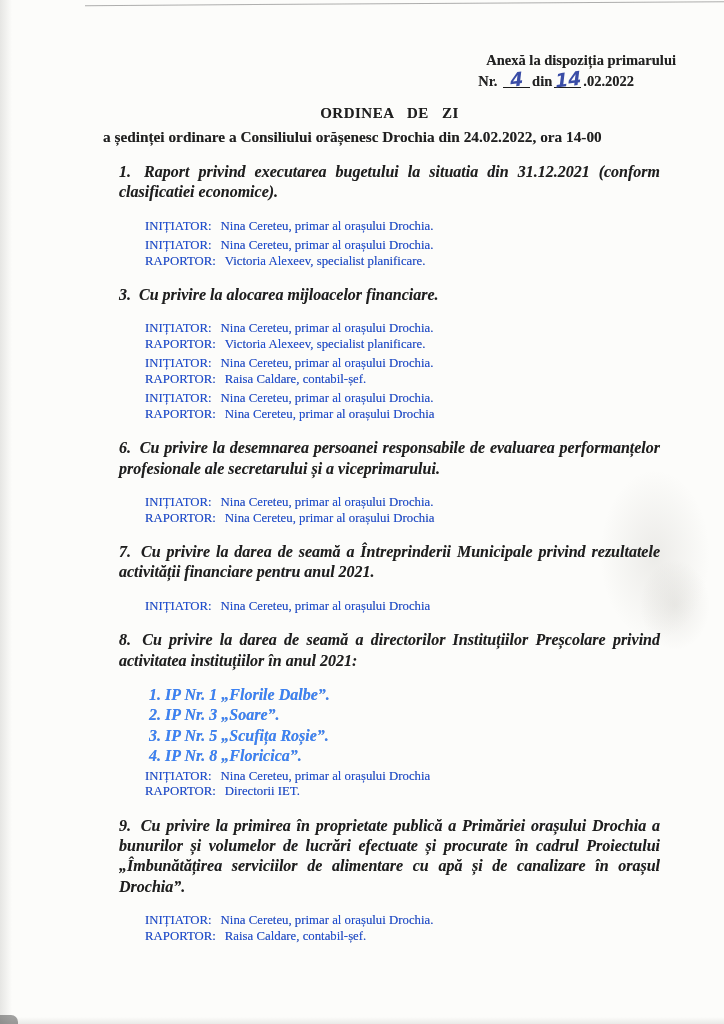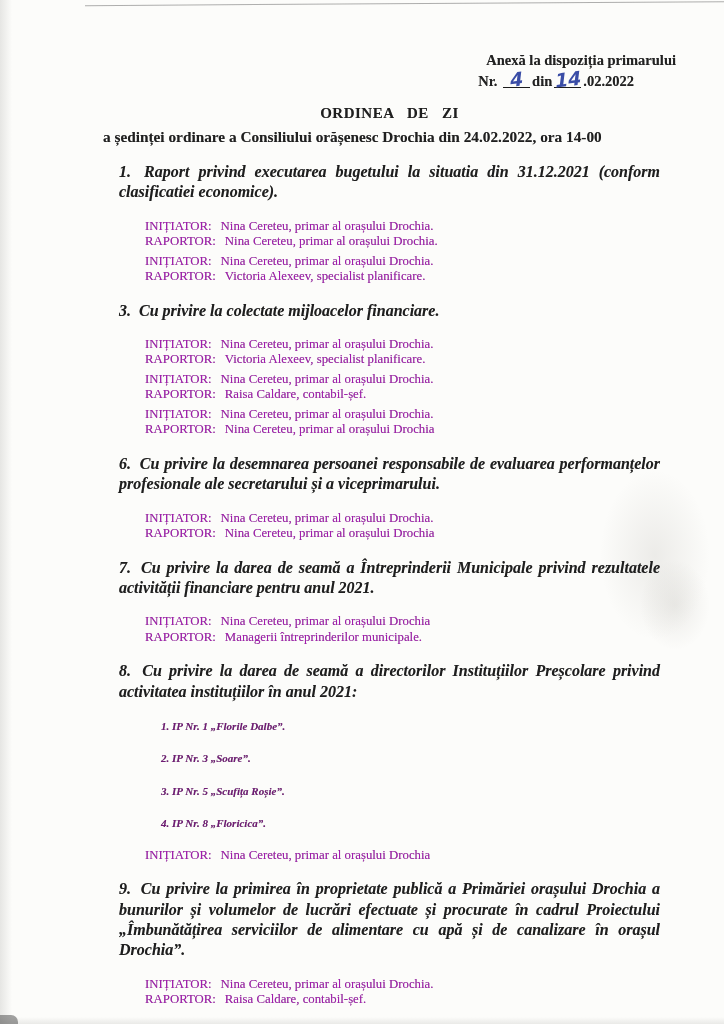--- a/index.html
+++ b/index.html
@@ -45,26 +45,26 @@
                word-spacing:9px; letter-spacing:.5px; margin:15px 0 0 0; color:#1f1f1f; }
   .doc-subtitle { text-align:left; font-weight:bold; font-size:15.3px;
                   margin:6px 0 0 0; color:#1f1f1f; }
 
   .items { margin-top:13px; }
   .item { margin-bottom:4px; }
   .item-heading { margin:16px; font-weight:bold; font-style:italic; font-size:16px;
                   line-height:1.27; text-align:justify; color:#1e1e1e; }
   .item-heading .num { padding-right:4px; }
   .roles { margin:2px 0 0 42px; }
-  .role-line { margin:0; font-size:12.8px; line-height:15.5px; color:#a21caf;
+  .role-line { margin:0; font-size:12.8px; line-height:15.5px; color:#1d4ed8;
                font-weight:normal; font-style:normal; }
   .role-label { margin-right:9px; }
   .sublist { margin:2px 0 1px 42px; }
-  .sublist-line { margin:16px; font-weight:bold; font-style:italic; font-size:11px;
-                  line-height:16.5px; color:#701a75; }
+  .sublist-line { margin:4px; font-weight:bold; font-style:italic; font-size:16px;
+                  line-height:16.5px; color:#3b82f6; }
 </style>
 </head>
 <body>
 
 <div class="page">
   <div class="top-line"></div>
   <div class="edge-left"></div>
   <div class="edge-bottom"></div>
   <div class="corner-mark"></div>
   <div class="smudge s1"></div>
@@ -77,33 +77,32 @@
 
     <h1 class="doc-title">ORDINEA DE ZI</h1>
     <p class="doc-subtitle">a ședinței ordinare a Consiliului orășenesc Drochia din 24.02.2022, ora 14-00</p>
 
     <div class="items">
 
       <div class="item">
         <p class="item-heading"><span class="num">1. </span><span>Raport privind executarea bugetului la situatia din 31.12.2021 (conform clasificatiei economice).</span></p>
         <div class="roles">
           <p class="role-line"><span class="role-label">INIȚIATOR:</span><span>Nina Cereteu, primar al orașului Drochia.</span></p>
-          <p class="role-line"><span class="role-label">RAPORTOR:</span><span>Nina Cereteu, primar al orașului Drochia.</span></p>
         </div>
       </div>
 
       <div class="item">
         <div class="roles">
           <p class="role-line"><span class="role-label">INIȚIATOR:</span><span>Nina Cereteu, primar al orașului Drochia.</span></p>
           <p class="role-line"><span class="role-label">RAPORTOR:</span><span>Victoria Alexeev, specialist planificare.</span></p>
         </div>
       </div>
 
       <div class="item">
-        <p class="item-heading"><span class="num">3. </span><span>Cu privire la colectate mijloacelor financiare.</span></p>
+        <p class="item-heading"><span class="num">3. </span><span>Cu privire la alocarea mijloacelor financiare.</span></p>
         <div class="roles">
           <p class="role-line"><span class="role-label">INIȚIATOR:</span><span>Nina Cereteu, primar al orașului Drochia.</span></p>
           <p class="role-line"><span class="role-label">RAPORTOR:</span><span>Victoria Alexeev, specialist planificare.</span></p>
         </div>
       </div>
 
       <div class="item">
         <div class="roles">
           <p class="role-line"><span class="role-label">INIȚIATOR:</span><span>Nina Cereteu, primar al orașului Drochia.</span></p>
           <p class="role-line"><span class="role-label">RAPORTOR:</span><span>Raisa Caldare, contabil-șef.</span></p>
@@ -122,34 +121,34 @@
         <div class="roles">
           <p class="role-line"><span class="role-label">INIȚIATOR:</span><span>Nina Cereteu, primar al orașului Drochia.</span></p>
           <p class="role-line"><span class="role-label">RAPORTOR:</span><span>Nina Cereteu, primar al orașului Drochia</span></p>
         </div>
       </div>
 
       <div class="item">
         <p class="item-heading"><span class="num">7. </span><span>Cu privire la darea de seamă a Întreprinderii Municipale privind rezultatele activității financiare pentru anul 2021.</span></p>
         <div class="roles">
           <p class="role-line"><span class="role-label">INIȚIATOR:</span><span>Nina Cereteu, primar al orașului Drochia</span></p>
-          <p class="role-line"><span class="role-label">RAPORTOR:</span><span>Managerii întreprinderilor municipale.</span></p>
         </div>
       </div>
 
       <div class="item">
         <p class="item-heading"><span class="num">8. </span><span>Cu privire la darea de seamă a directorilor Instituțiilor Preșcolare privind activitatea instituțiilor în anul 2021:</span></p>
         <div class="sublist">
           <p class="sublist-line">1. IP Nr. 1 „Florile Dalbe”.</p>
           <p class="sublist-line">2. IP Nr. 3 „Soare”.</p>
           <p class="sublist-line">3. IP Nr. 5 „Scufița Roșie”.</p>
           <p class="sublist-line">4. IP Nr. 8 „Floricica”.</p>
         </div>
         <div class="roles">
           <p class="role-line"><span class="role-label">INIȚIATOR:</span><span>Nina Cereteu, primar al orașului Drochia</span></p>
+          <p class="role-line"><span class="role-label">RAPORTOR:</span><span>Directorii IET.</span></p>
         </div>
       </div>
 
       <div class="item">
         <p class="item-heading"><span class="num">9. </span><span>Cu privire la primirea în proprietate publică a Primăriei orașului Drochia a bunurilor și volumelor de lucrări efectuate și procurate în cadrul Proiectului „Îmbunătățirea serviciilor de alimentare cu apă și de canalizare în orașul Drochia”.</span></p>
         <div class="roles">
           <p class="role-line"><span class="role-label">INIȚIATOR:</span><span>Nina Cereteu, primar al orașului Drochia.</span></p>
           <p class="role-line"><span class="role-label">RAPORTOR:</span><span>Raisa Caldare, contabil-șef.</span></p>
         </div>
       </div>

